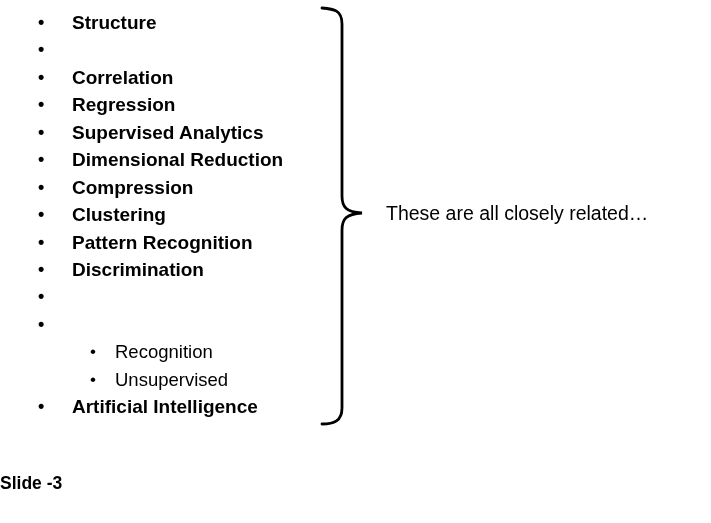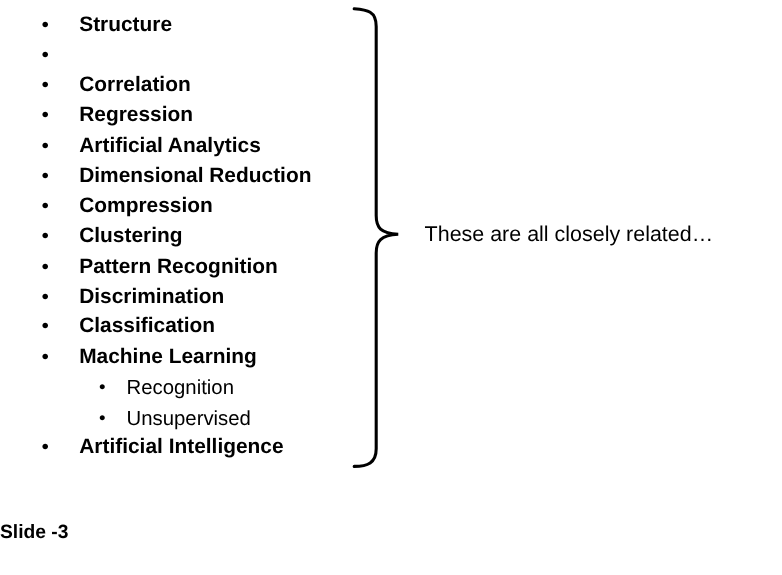--- a/index.html
+++ b/index.html
@@ -71,28 +71,28 @@
 </head>
 <body>
 
 <div class="slide">
 
   <div class="topic-list">
       <div class="item level-1"><span class="bullet">•</span><span class="label">Structure</span></div>
       <div class="item level-1"><span class="bullet">•</span></div>
       <div class="item level-1"><span class="bullet">•</span><span class="label">Correlation</span></div>
       <div class="item level-1"><span class="bullet">•</span><span class="label">Regression</span></div>
-      <div class="item level-1"><span class="bullet">•</span><span class="label">Artificial Analytics</span></div>
+      <div class="item level-1"><span class="bullet">•</span><span class="label">Supervised Analytics</span></div>
       <div class="item level-1"><span class="bullet">•</span><span class="label">Dimensional Reduction</span></div>
       <div class="item level-1"><span class="bullet">•</span><span class="label">Compression</span></div>
       <div class="item level-1"><span class="bullet">•</span><span class="label">Clustering</span></div>
       <div class="item level-1"><span class="bullet">•</span><span class="label">Pattern Recognition</span></div>
       <div class="item level-1"><span class="bullet">•</span><span class="label">Discrimination</span></div>
-      <div class="item level-1"><span class="bullet">•</span><span class="label">Classification</span></div>
-      <div class="item level-1"><span class="bullet">•</span><span class="label">Machine Learning</span></div>
+      <div class="item level-1"><span class="bullet">•</span></div>
+      <div class="item level-1"><span class="bullet">•</span></div>
       <div class="item level-2"><span class="bullet">•</span><span class="label">Recognition</span></div>
       <div class="item level-2"><span class="bullet">•</span><span class="label">Unsupervised</span></div>
       <div class="item level-1"><span class="bullet">•</span><span class="label">Artificial Intelligence</span></div>
     </div>
 
   <svg class="brace-svg" viewBox="0 0 60 440" xmlns="http://www.w3.org/2000/svg" aria-hidden="true">
     <path d="M 7,8
              C 19,9 27,10 27,24
              L 27,196
              C 27,207 31,212 47,213

